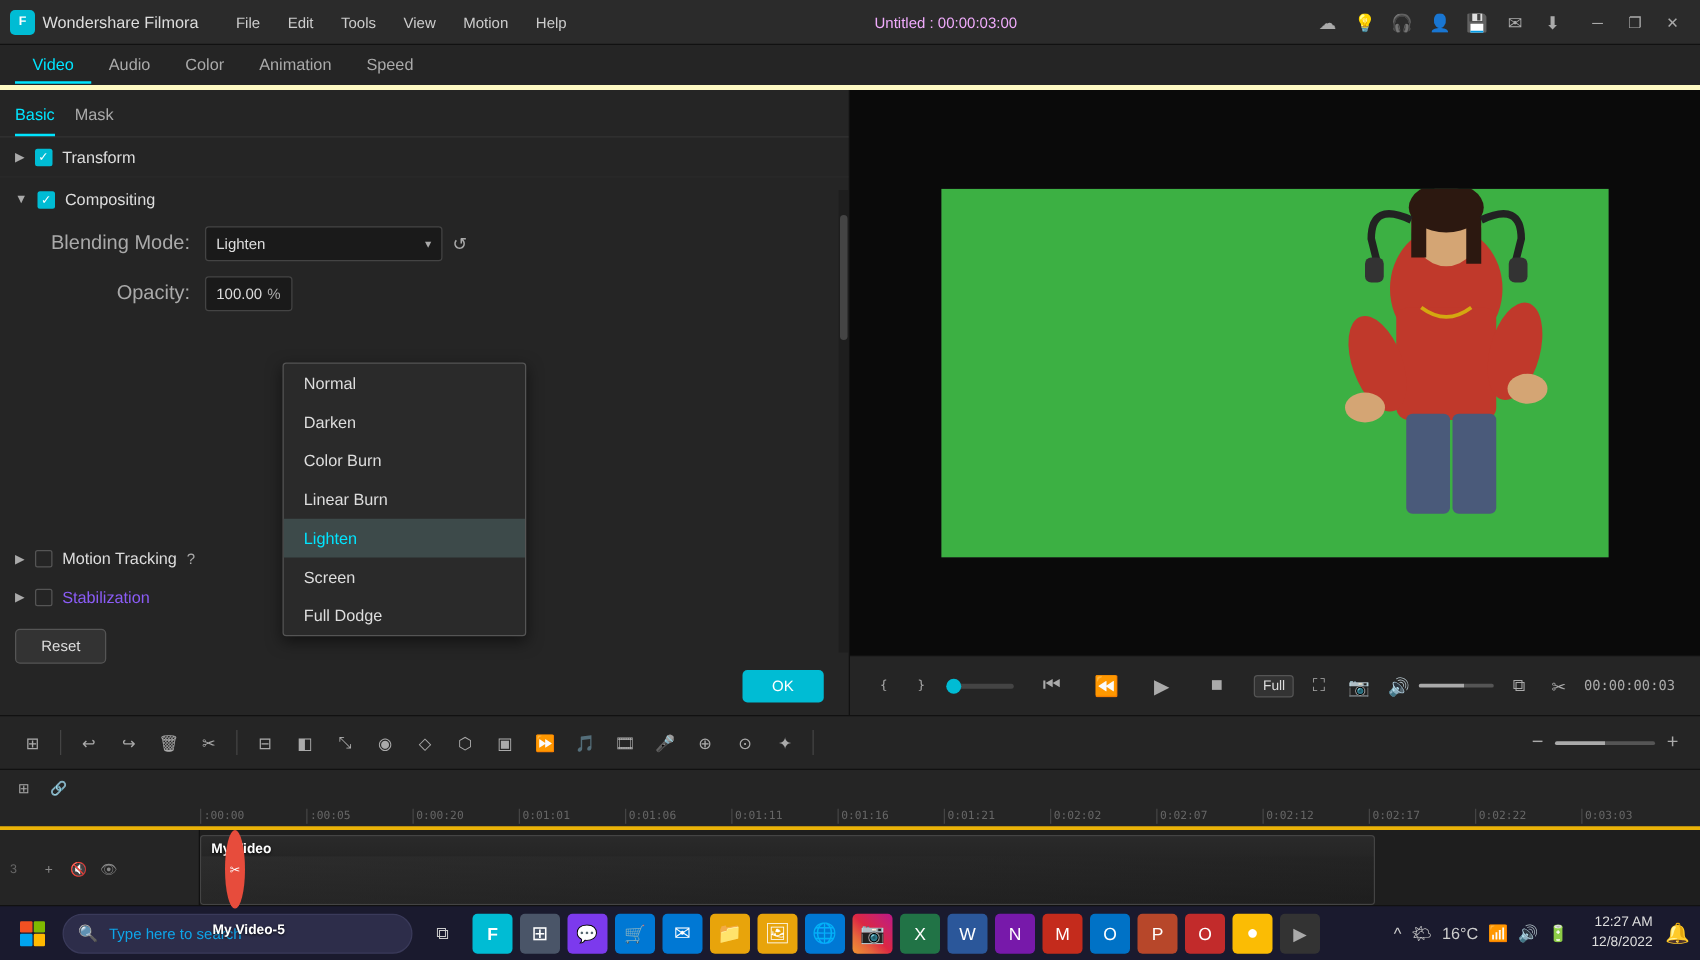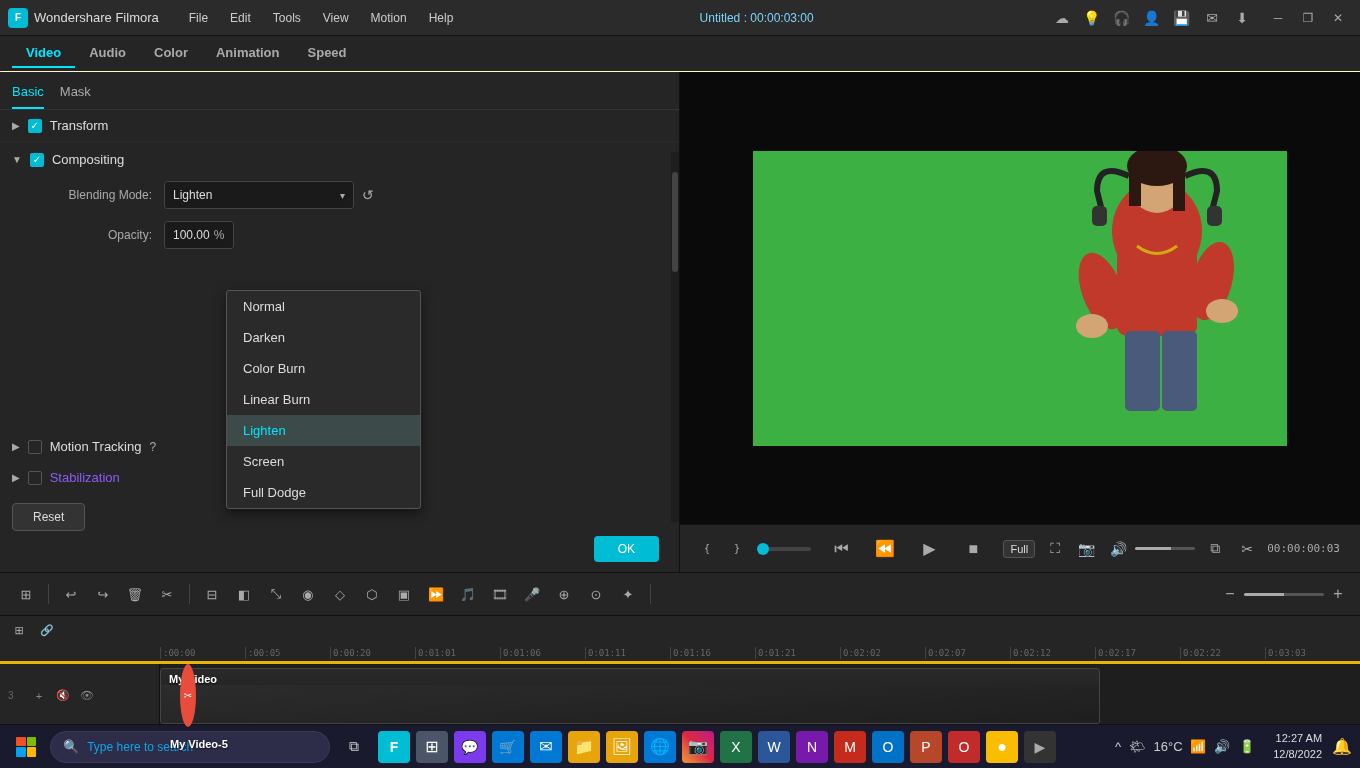--- a/index.html
+++ b/index.html
@@ -44,21 +44,21 @@
     #titlebar .menu-item {
       padding: 4px 10px;
       color: #ccc;
       cursor: pointer;
       border-radius: 3px;
       font-size: 12px;
     }
     #titlebar .title-center {
       flex: 1;
       text-align: center;
-      color: #7dd3fc;
+      color: #f0abfc;
       font-size: 12px;
     }
     #titlebar .title-controls {
       display: flex;
       gap: 6px;
       align-items: center;
     }
     #titlebar .title-controls .ctrl-icon {
       width: 24px; height: 24px;
       display: flex; align-items: center; justify-content: center;
@@ -75,22 +75,21 @@
       cursor: pointer; color: #aaa; font-size: 12px; border-radius: 3px;
     }
 
     
     #tabbar {
       height: 36px;
       background: #252525;
       display: flex;
       align-items: center;
       padding: 0 12px;
-      border-bottom: 1px solid #fef9c3;
-      font-weight: bold;
+      border-bottom: 4px solid #fef9c3;
     }
     .tab {
       padding: 6px 14px;
       color: #aaa;
       cursor: pointer;
       font-size: 13px;
       border-bottom: 2px solid transparent;
     }
     .tab.active {
       color: #00e5ff;
@@ -176,21 +175,21 @@
     .prop-row {
       display: flex;
       align-items: center;
       margin-bottom: 12px;
       padding: 0 20px;
     }
     .prop-label {
       width: 120px;
       text-align: right;
       color: #aaa;
-      font-size: 12px;
+      font-size: 16px;
       margin-right: 12px;
     }
     .prop-dropdown {
       width: 190px;
       height: 28px;
       background: #1a1a1a;
       border: 1px solid #444;
       border-radius: 3px;
       color: #ddd;
       font-size: 12px;

